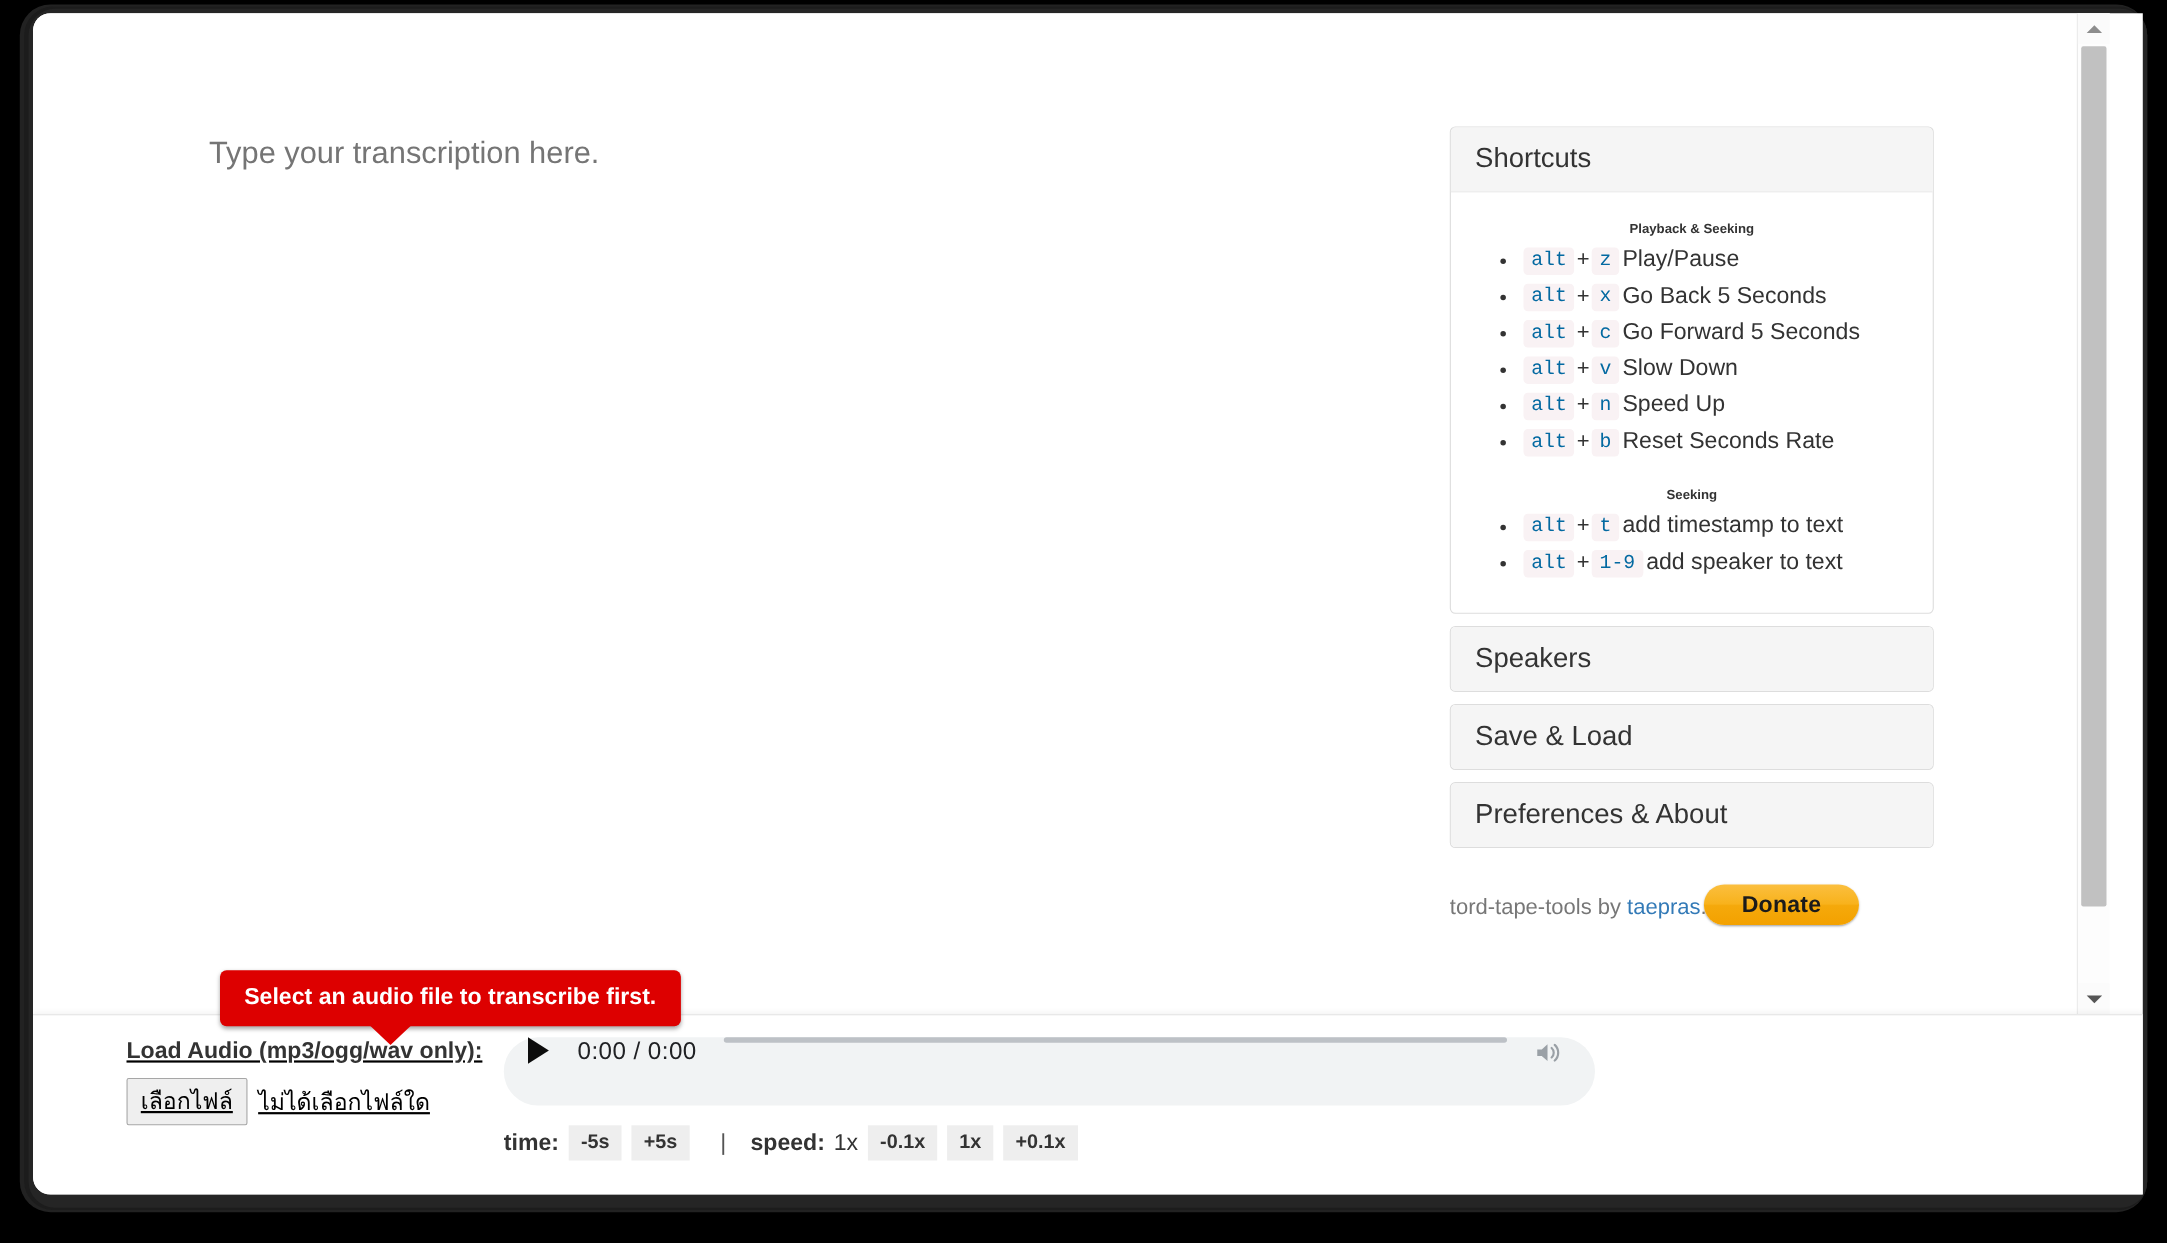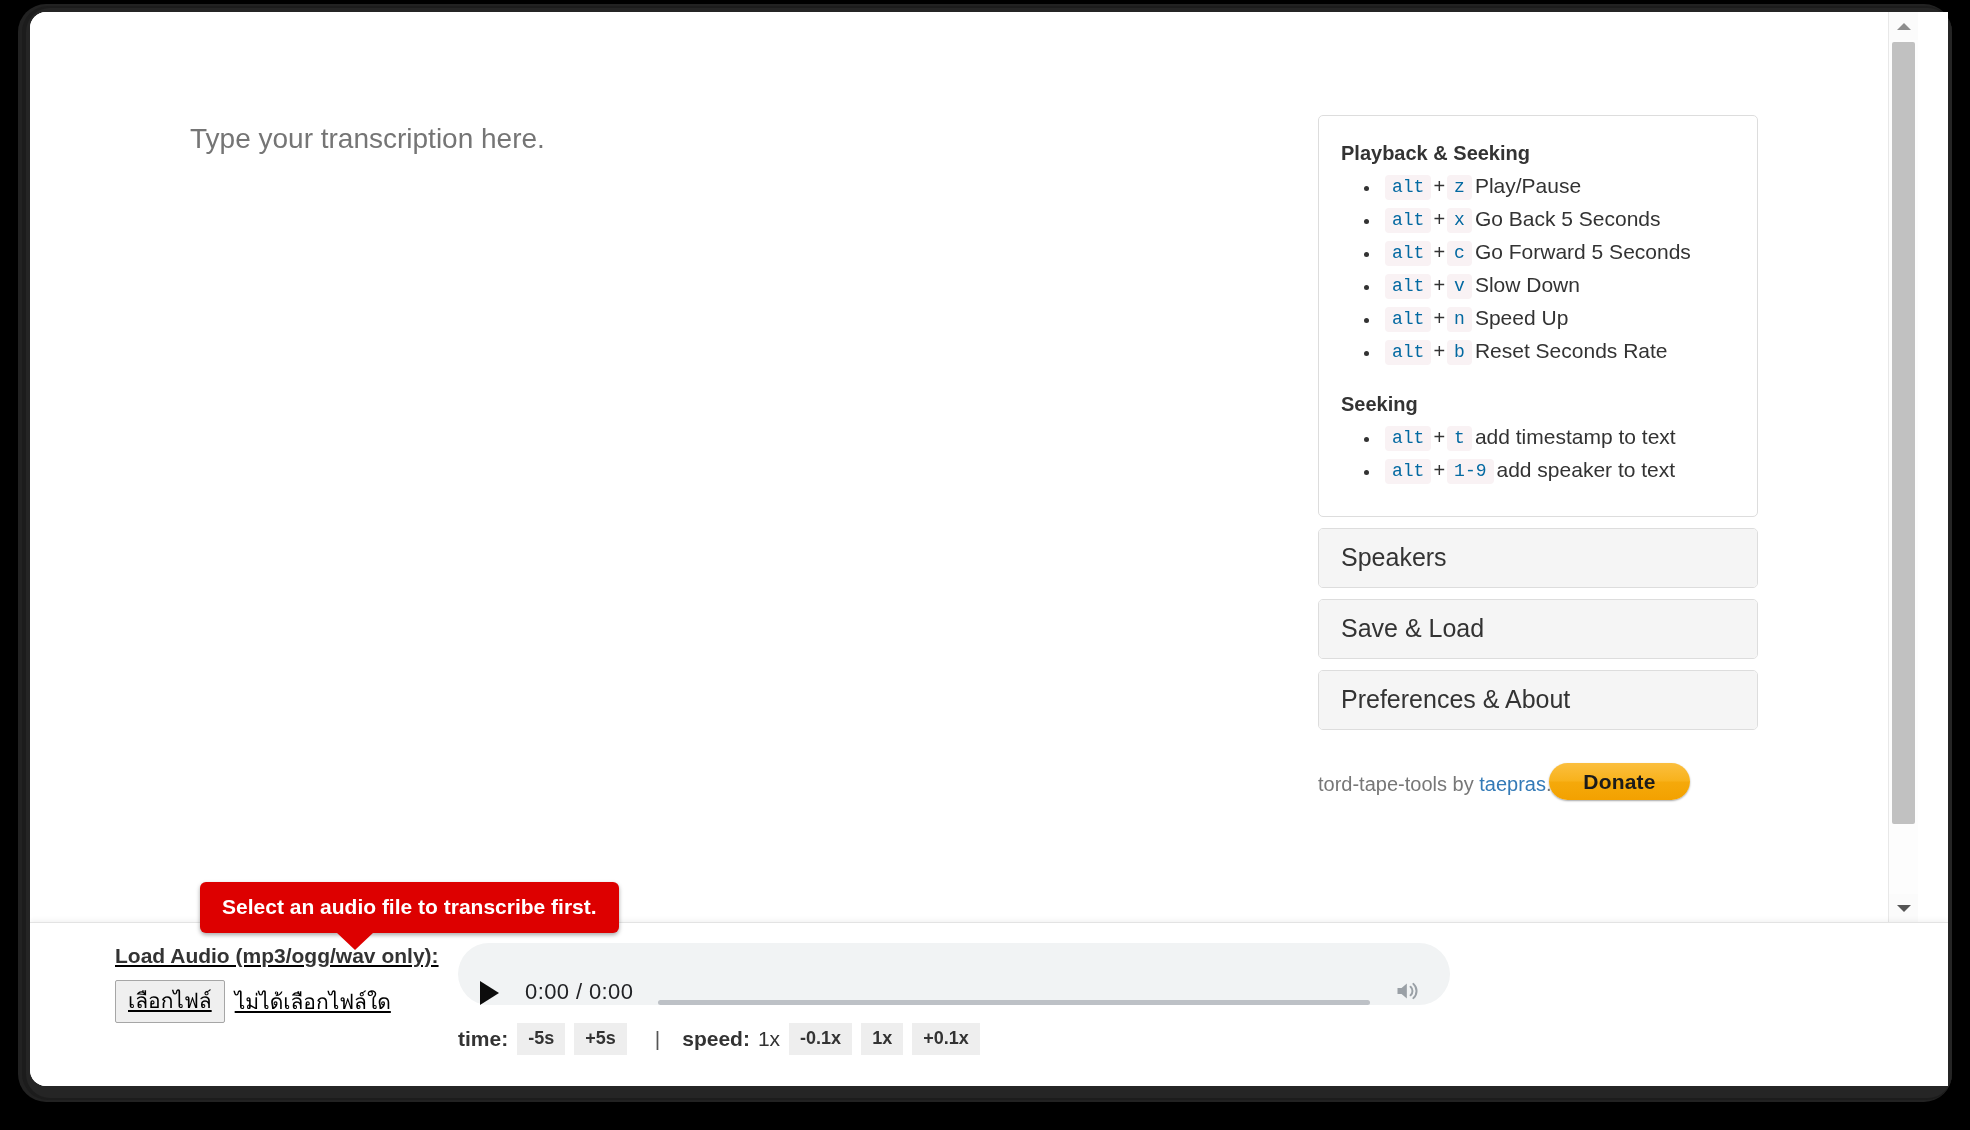--- a/index.html
+++ b/index.html
@@ -83,24 +83,25 @@
     padding: 14px 22px 15px 22px;
     font-size: 25px;
     color: #333333;
     border-top-left-radius: 4px;
     border-top-right-radius: 4px;
   }
   .panel.collapsed .panel-head { border-bottom: none; border-radius: 4px; }
   .panel-body { padding: 20px 22px 24px 22px; }
 
   .group-title {
-    font-size: 20px;
+    font-size: 12px;
     font-weight: bold;
     color: #333;
     margin: 6px 0 10px 0;
+    text-align: center;
   }
   .group-title.second { margin-top: 28px; }
 
   ul.sc-list {
     margin: 0 0 0 0;
     padding-left: 40px;
     list-style: disc;
   }
   ul.sc-list li {
     font-size: 20px;
@@ -243,21 +244,21 @@
   }
 
   
   #audio-player {
     position: absolute;
     left: 428px; top: 20px;
     width: 992px; height: 62px;
     background: #f1f3f4;
     border-radius: 31px;
     display: flex;
-    align-items: flex-end;
+    align-items: flex-start;
   }
   #play-button {
     margin-left: 22px;
     width: 0; height: 0;
     border-left: 19px solid #0c0c0c;
     border-top: 12px solid transparent;
     border-bottom: 12px solid transparent;
     cursor: pointer;
   }
   #time-display {
@@ -319,20 +320,21 @@
 
   <div id="viewport">
 
     <div id="scroll-area">
 
       <textarea id="transcription-editor" placeholder="Type your transcription here." style=""></textarea>
 
       <div id="sidebar">
 
         <div class="panel">
+          <div class="panel-head">Shortcuts</div>
           <div class="panel-body">
 
             <div class="group-title">Playback &amp; Seeking</div>
             <ul class="sc-list">
               <li>
                 <kbd class="key">alt</kbd><span class="plus">+</span><kbd class="key">z</kbd><span class="sc-desc">Play/Pause</span>
               </li>
               <li>
                 <kbd class="key">alt</kbd><span class="plus">+</span><kbd class="key">x</kbd><span class="sc-desc">Go Back 5 Seconds</span>
               </li>

